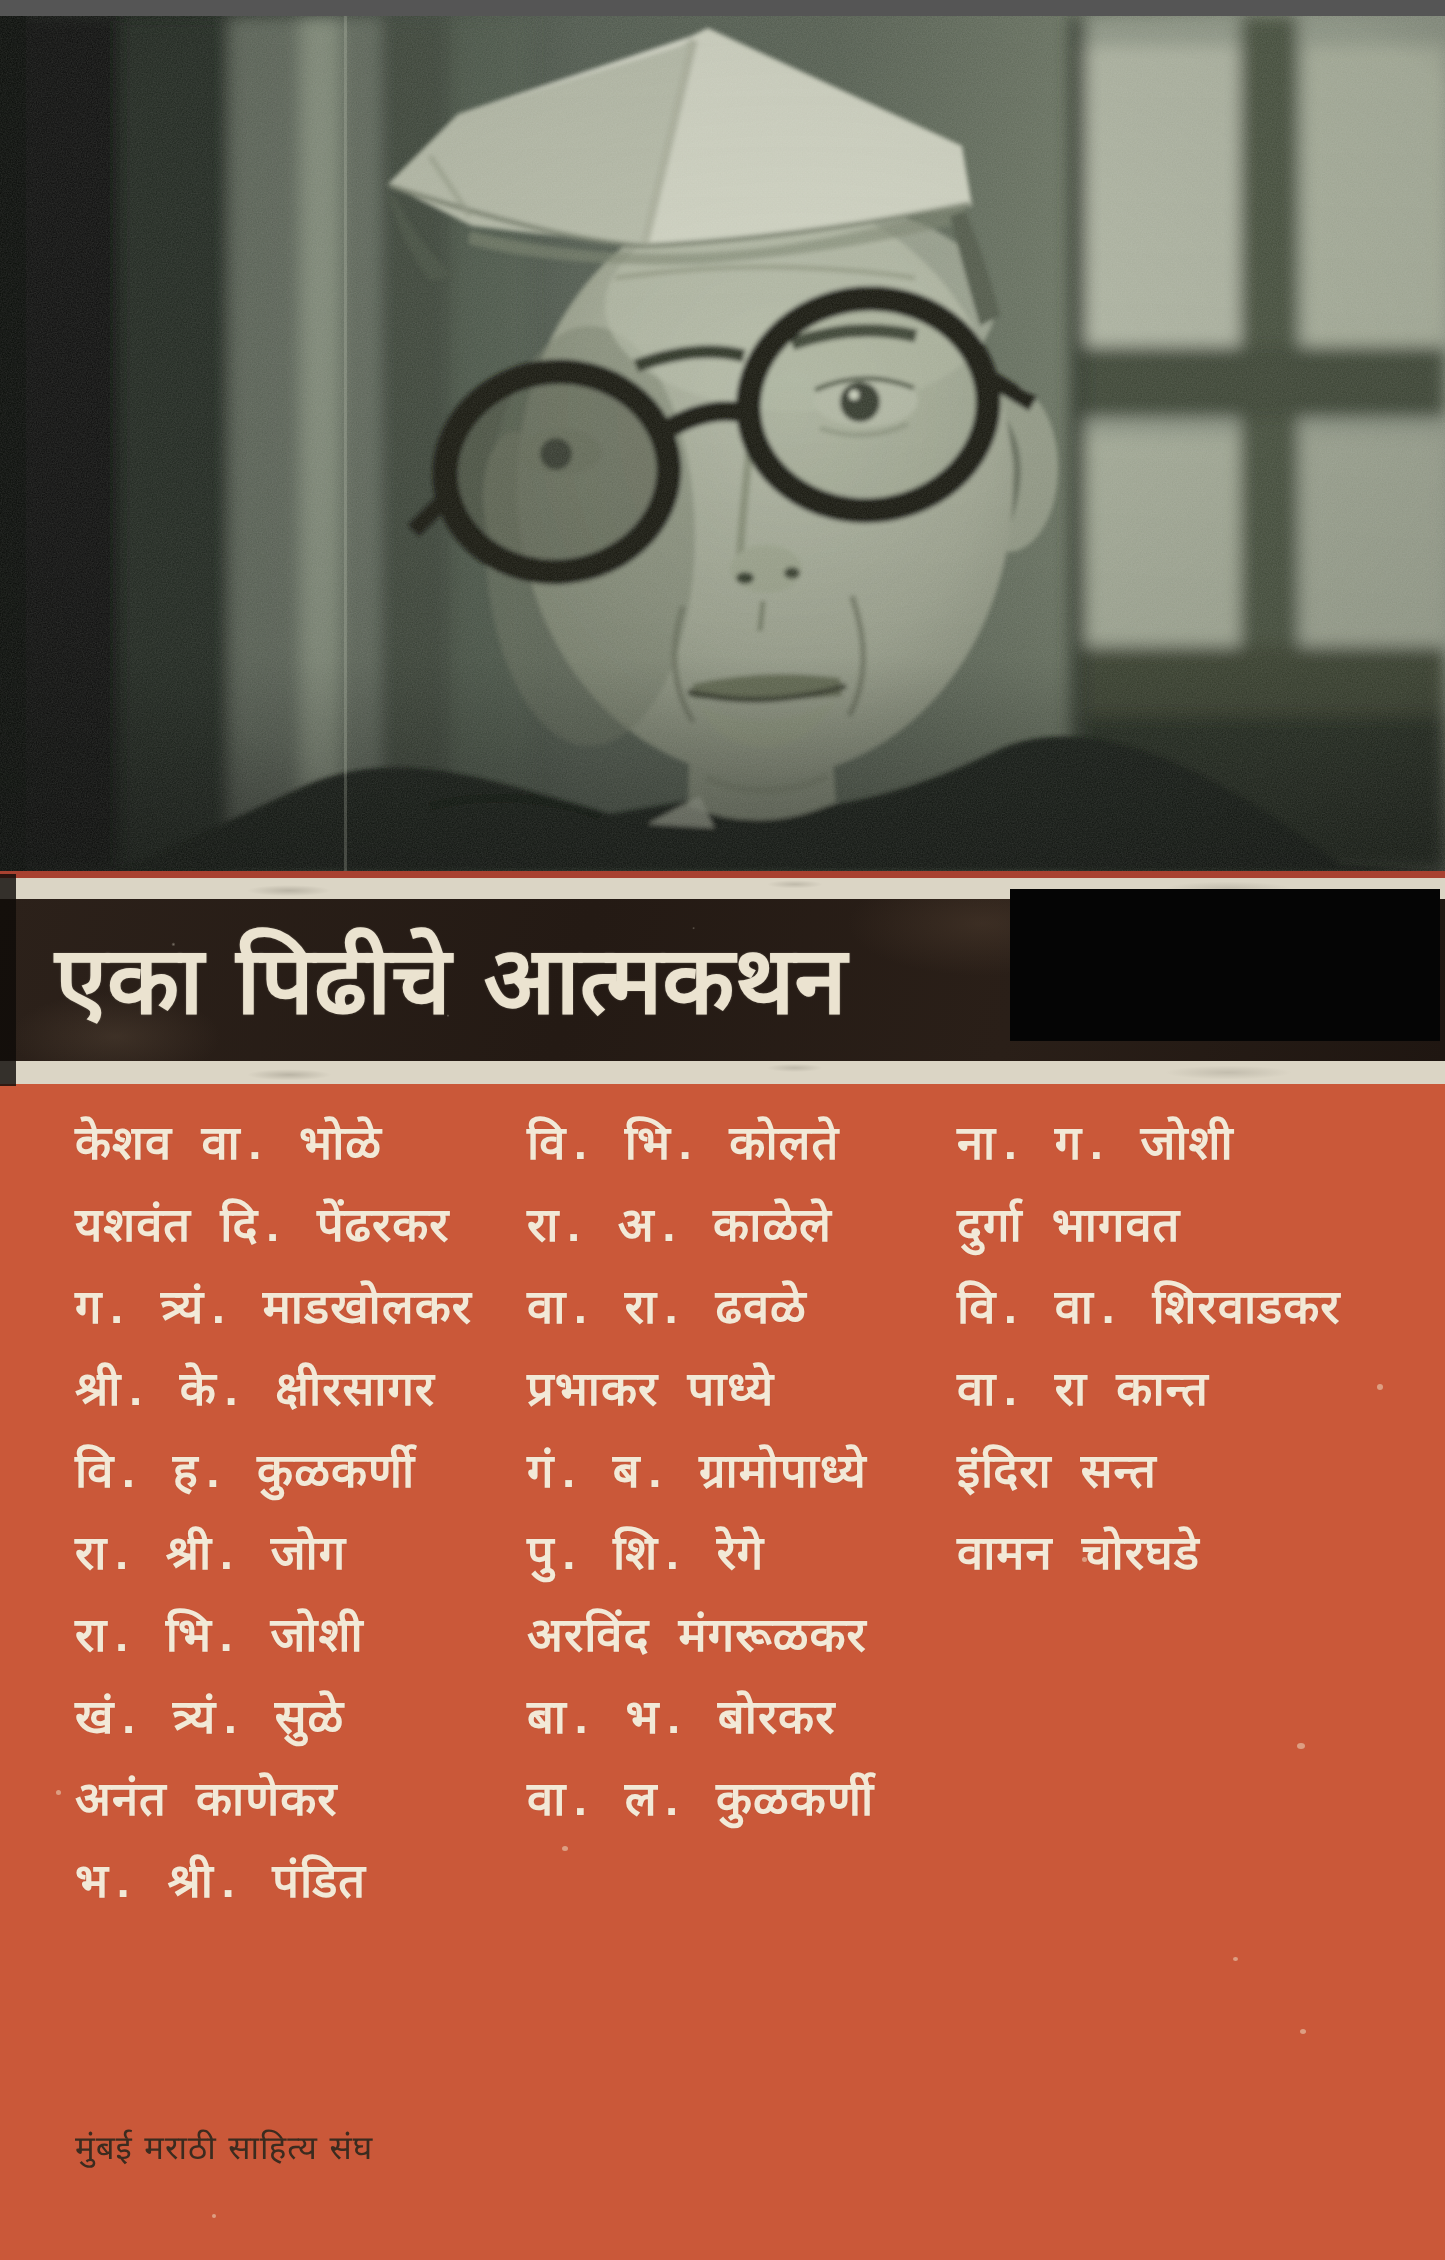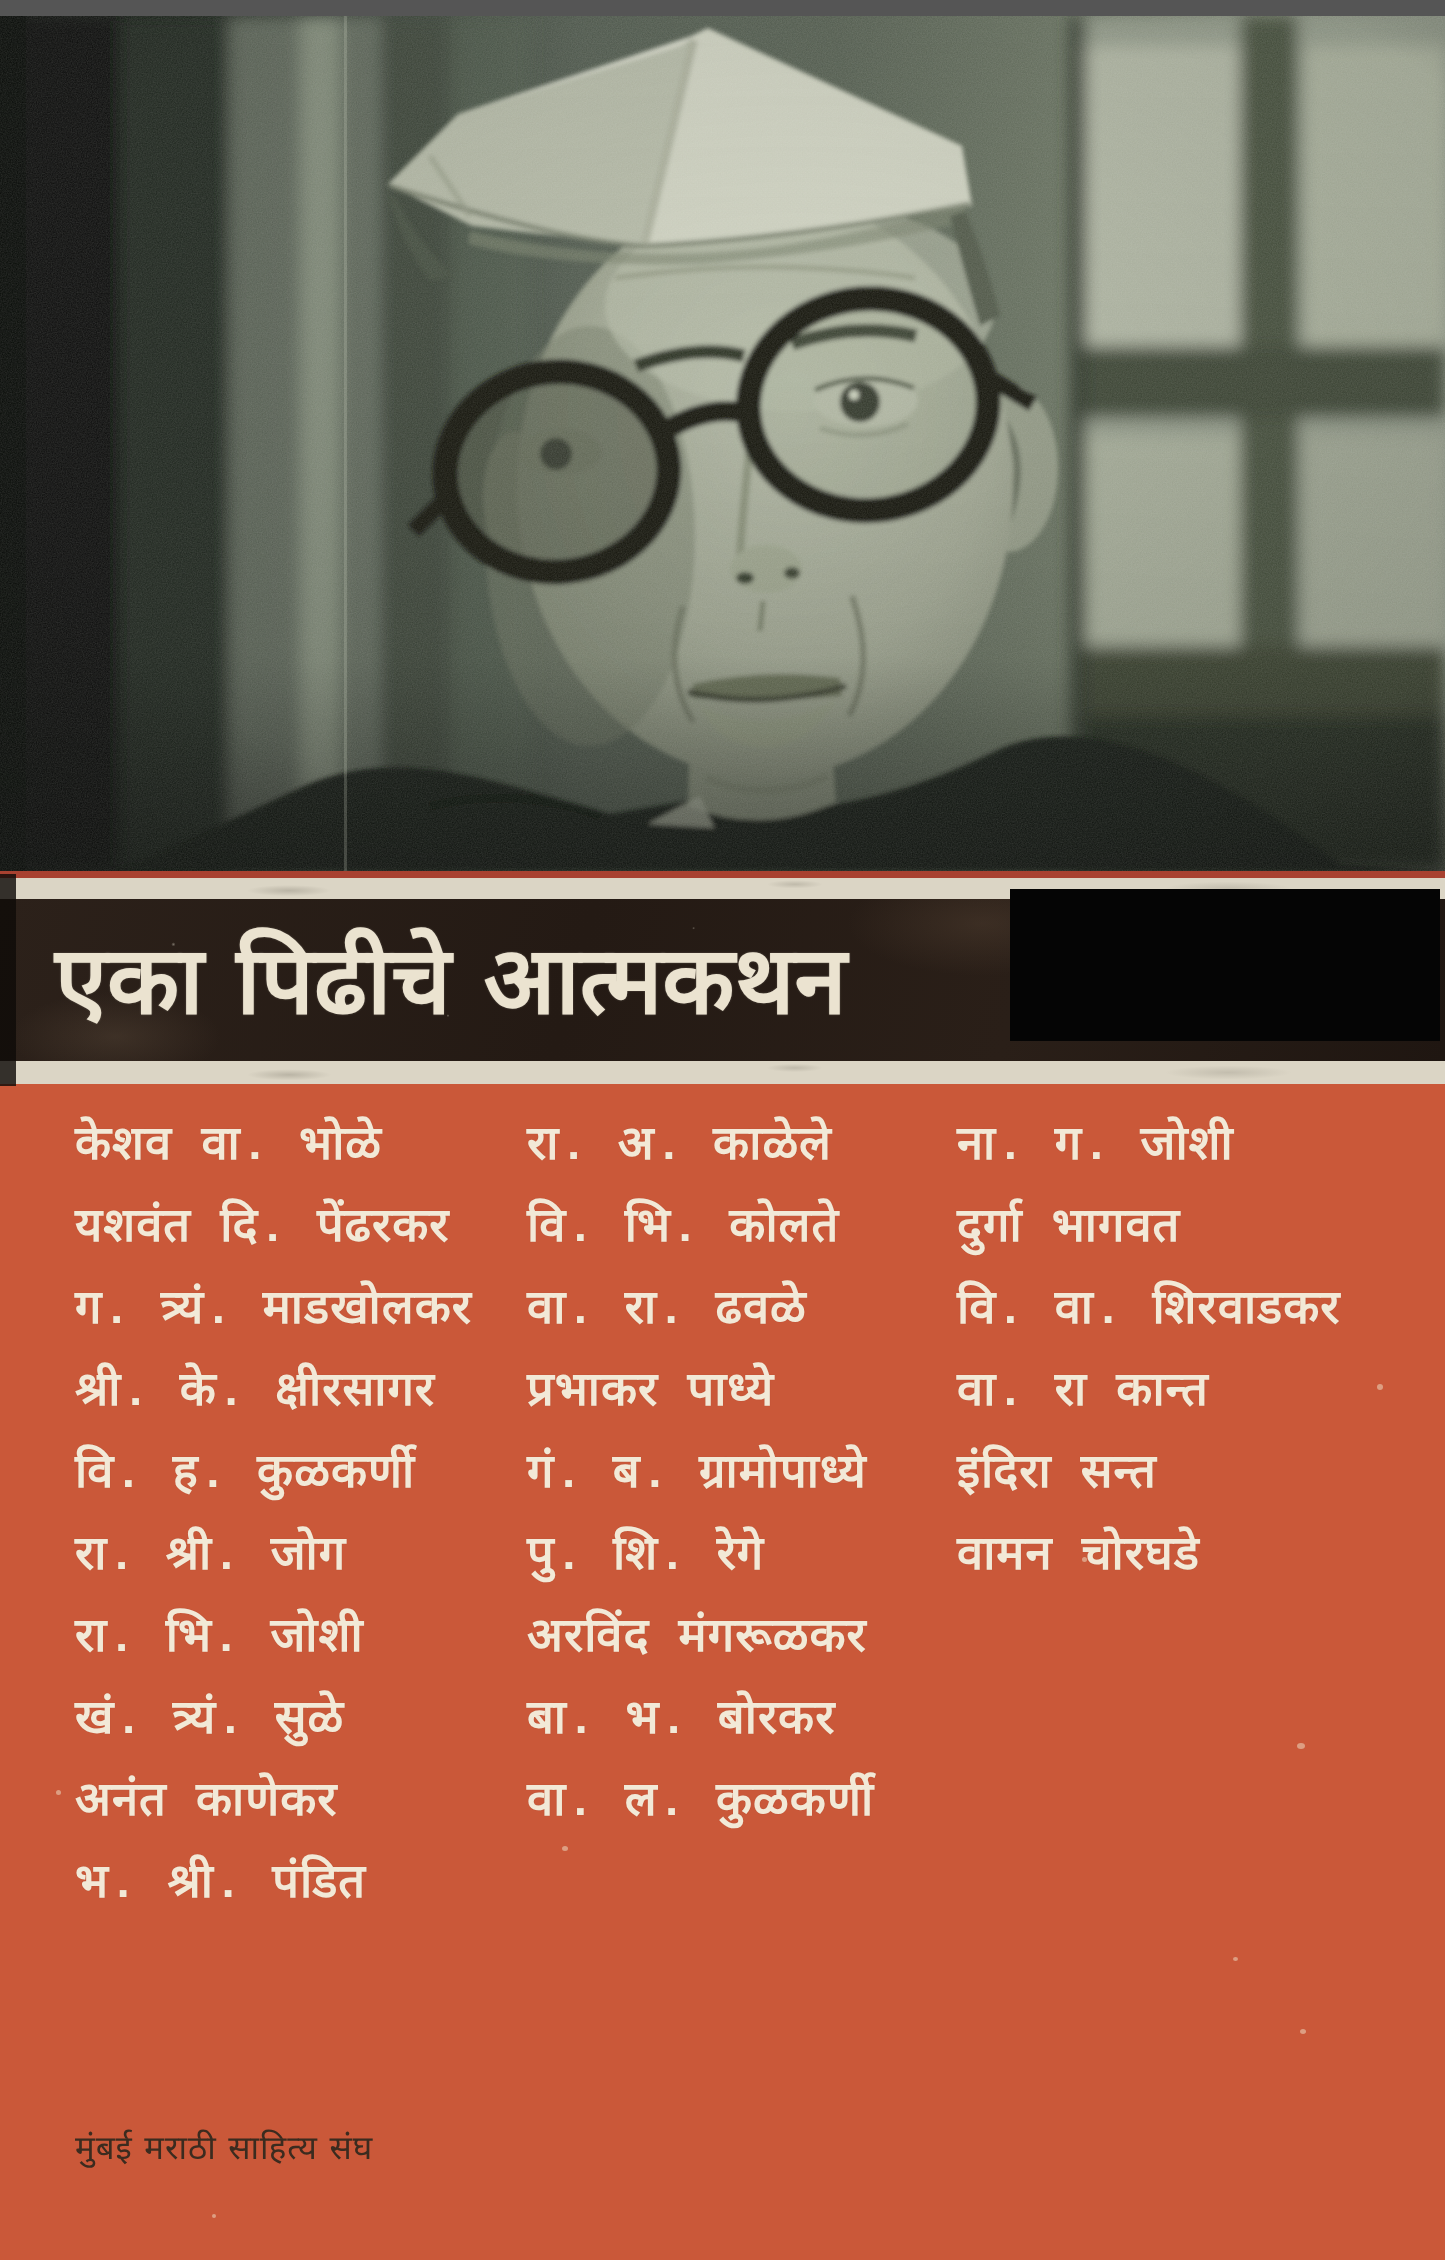--- a/index.html
+++ b/index.html
@@ -246,22 +246,22 @@
     <li>श्री. के. क्षीरसागर</li>
     <li>वि. ह. कुळकर्णी</li>
     <li>रा. श्री. जोग</li>
     <li>रा. भि. जोशी</li>
     <li>खं. त्र्यं. सुळे</li>
     <li>अनंत काणेकर</li>
     <li>भ. श्री. पंडित</li>
   </ul>
 
   <ul class="names-col col-2">
+    <li>वि. भि. कोलते</li>
     <li>रा. अ. काळेले</li>
-    <li>वि. भि. कोलते</li>
     <li>वा. रा. ढवळे</li>
     <li>प्रभाकर पाध्ये</li>
     <li>गं. ब. ग्रामोपाध्ये</li>
     <li>पु. शि. रेगे</li>
     <li>अरविंद मंगरूळकर</li>
     <li>बा. भ. बोरकर</li>
     <li>वा. ल. कुळकर्णी</li>
   </ul>
 
   <ul class="names-col col-3">

